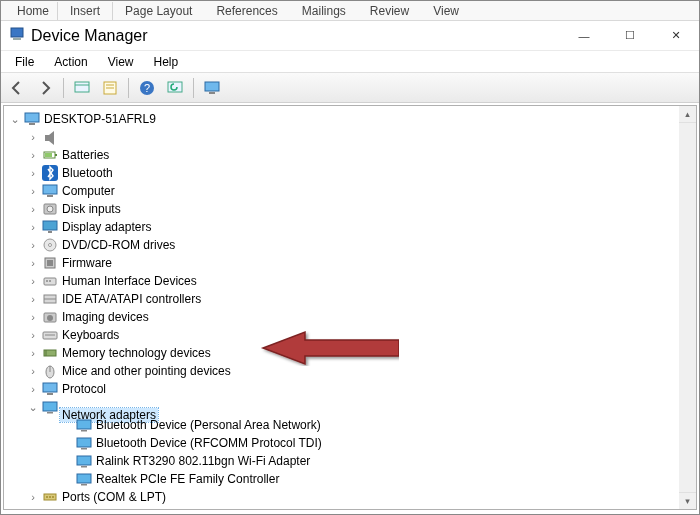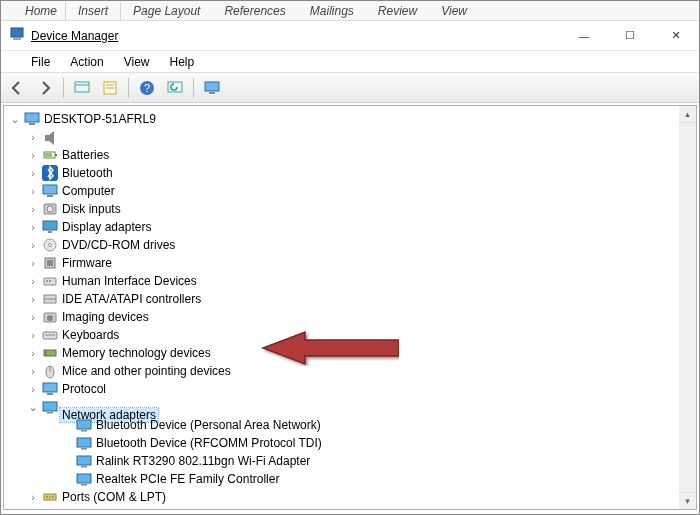--- a/index.html
+++ b/index.html
@@ -1,32 +1,32 @@
 <!DOCTYPE html>
 <html><head>
 <meta charset="utf-8">
 <style>
   * { box-sizing: border-box; }
   html, body { margin:0; padding:0; font-family: "Segoe UI", Tahoma, sans-serif; font-size:12px; color:#000; }
   body { background:#fff; width:700px; height:515px; overflow:hidden; border:1px solid #888; position:relative; }
 
   
-  .ribbon { display:flex; align-items:center; height:20px; background:#f8f8f8; border-bottom:1px solid #d9d9d9; padding-left:20px; gap:0;font-style:italic; }
+  .ribbon { display:flex; align-items:center; height:20px; background:#f8f8f8; border-bottom:1px solid #d9d9d9; padding-left:12px; gap:0; }
   .ribbon span { padding:2px 12px; color:#444; cursor:default; }
   .ribbon span.first { padding-left:4px; padding-right:8px; border-right:1px solid #d4d4d4; }
   .ribbon span:nth-child(2) { border-right:1px solid #d4d4d4; }
 
   
   .titlebar { display:flex; align-items:center; justify-content:space-between; height:30px; background:#fff; border-bottom:1px solid #eaeaea; }
   .titlebar .left { display:flex; align-items:center; gap:6px; padding-left:8px; }
   .titlebar .controls { display:flex; }
   .titlebar .controls span { width:46px; height:30px; display:flex; align-items:center; justify-content:center; cursor:default; font-family:"Segoe UI Symbol", sans-serif; font-size:11px; color:#333; }
 
   
-  .menu { display:flex; gap:0; height:22px; align-items:center; border-bottom:1px solid #e0e0e0; padding-left:20px; background:#fff; }
+  .menu { display:flex; gap:0; height:22px; align-items:center; border-bottom:1px solid #e0e0e0; padding-left:4px; background:#fff; }
   .menu span { padding:2px 10px; cursor:default; }
 
   
   .toolbar { display:flex; gap:4px; height:30px; align-items:center; border-bottom:1px solid #d0d0d0; padding-left:4px; background:linear-gradient(#fafafa,#eaeaea); }
   .tb-btn { width:24px; height:24px; border:1px solid transparent; display:flex; align-items:center; justify-content:center; cursor:default; }
   .tb-sep { width:1px; height:20px; background:#c0c0c0; margin:0 2px; }
 
   
   .tree-wrap { position:absolute; top:104px; left:2px; right:2px; bottom:4px; border:1px solid #b0b0b0; background:#fff; overflow:hidden; }
   .tree-scroll { position:absolute; top:0; left:0; right:17px; bottom:0; overflow:hidden; }
@@ -69,21 +69,21 @@
 </div>
 
 <div class="titlebar">
   <div class="left">
     <span class="title-ico">
       <svg viewBox="0 0 16 16">
           <rect x="2" y="2" width="12" height="9" fill="#3a76c4" stroke="#23508a"></rect>
           <rect x="4" y="12" width="8" height="2" fill="#9aa"></rect>
         </svg>
     </span>
-    <span style="font-size:12px;text-decoration:underline;">Device Manager</span>
+    <span style="font-size:16px;">Device Manager</span>
   </div>
   <div class="controls">
     <span title="Minimize">—</span>
     <span title="Maximize">☐</span>
     <span title="Close">✕</span>
   </div>
 </div>
 
 <div class="menu">
   <span>File</span>

